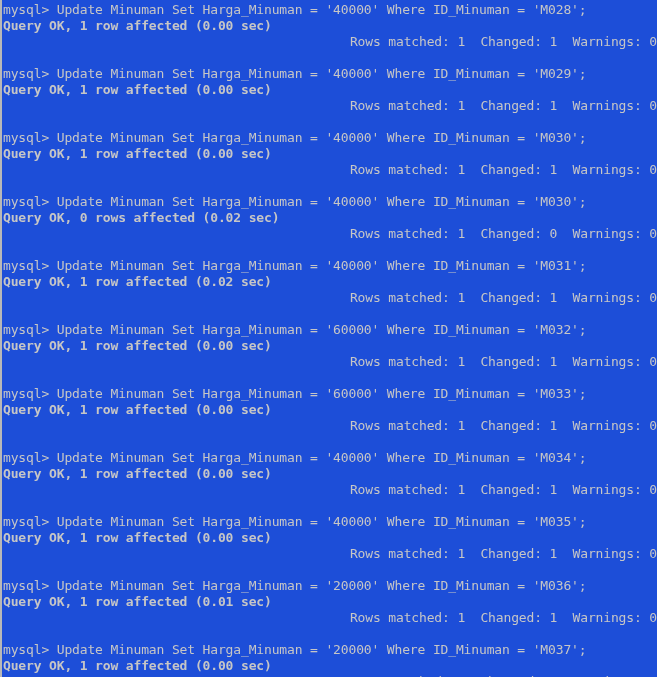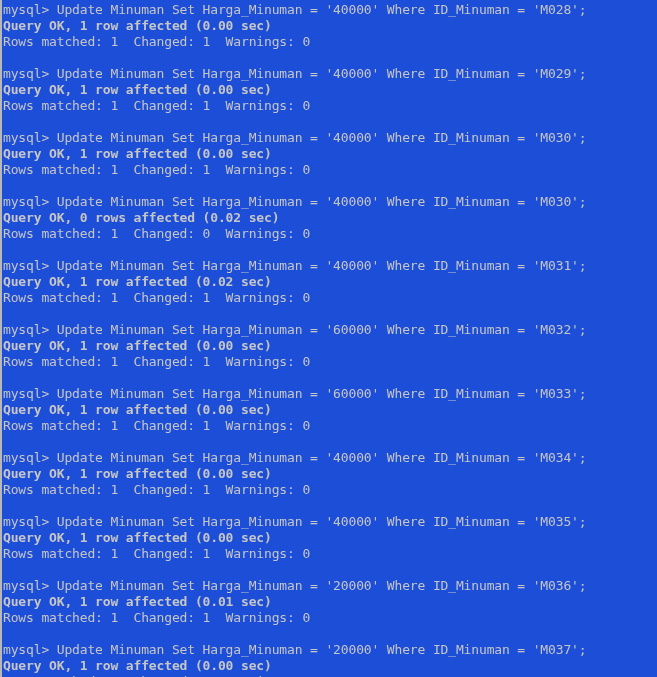--- a/index.html
+++ b/index.html
@@ -54,21 +54,21 @@
     height: 16px;
     line-height: 16px;
     white-space: pre;
     color: #c6c6c6;
   }
 
   .terminal-line.blank { color: transparent; }
 
   .line-prompt   { color: #c6c6c6; }
   .line-status   { color: #c6c6c6; font-weight: bold; }
-  .line-summary  { color: #c6c6c6; }
+  .line-summary  { color: #c6c6c6; text-align: right; }
 </style>
 </head>
 <body>
 
 <div id="terminal-window">
 
   <div id="window-left-edge"></div>
 
   <div id="terminal-screen"><div class="terminal-block"><span class="terminal-line line-prompt">mysql&gt; Update Minuman Set Harga_Minuman = '40000' Where ID_Minuman = 'M028';</span><span class="terminal-line line-status">Query OK, 1 row affected (0.00 sec)</span><span class="terminal-line line-summary">Rows matched: 1  Changed: 1  Warnings: 0</span><span class="terminal-line blank"> </span></div><div class="terminal-block"><span class="terminal-line line-prompt">mysql&gt; Update Minuman Set Harga_Minuman = '40000' Where ID_Minuman = 'M029';</span><span class="terminal-line line-status">Query OK, 1 row affected (0.00 sec)</span><span class="terminal-line line-summary">Rows matched: 1  Changed: 1  Warnings: 0</span><span class="terminal-line blank"> </span></div><div class="terminal-block"><span class="terminal-line line-prompt">mysql&gt; Update Minuman Set Harga_Minuman = '40000' Where ID_Minuman = 'M030';</span><span class="terminal-line line-status">Query OK, 1 row affected (0.00 sec)</span><span class="terminal-line line-summary">Rows matched: 1  Changed: 1  Warnings: 0</span><span class="terminal-line blank"> </span></div><div class="terminal-block"><span class="terminal-line line-prompt">mysql&gt; Update Minuman Set Harga_Minuman = '40000' Where ID_Minuman = 'M030';</span><span class="terminal-line line-status">Query OK, 0 rows affected (0.02 sec)</span><span class="terminal-line line-summary">Rows matched: 1  Changed: 0  Warnings: 0</span><span class="terminal-line blank"> </span></div><div class="terminal-block"><span class="terminal-line line-prompt">mysql&gt; Update Minuman Set Harga_Minuman = '40000' Where ID_Minuman = 'M031';</span><span class="terminal-line line-status">Query OK, 1 row affected (0.02 sec)</span><span class="terminal-line line-summary">Rows matched: 1  Changed: 1  Warnings: 0</span><span class="terminal-line blank"> </span></div><div class="terminal-block"><span class="terminal-line line-prompt">mysql&gt; Update Minuman Set Harga_Minuman = '60000' Where ID_Minuman = 'M032';</span><span class="terminal-line line-status">Query OK, 1 row affected (0.00 sec)</span><span class="terminal-line line-summary">Rows matched: 1  Changed: 1  Warnings: 0</span><span class="terminal-line blank"> </span></div><div class="terminal-block"><span class="terminal-line line-prompt">mysql&gt; Update Minuman Set Harga_Minuman = '60000' Where ID_Minuman = 'M033';</span><span class="terminal-line line-status">Query OK, 1 row affected (0.00 sec)</span><span class="terminal-line line-summary">Rows matched: 1  Changed: 1  Warnings: 0</span><span class="terminal-line blank"> </span></div><div class="terminal-block"><span class="terminal-line line-prompt">mysql&gt; Update Minuman Set Harga_Minuman = '40000' Where ID_Minuman = 'M034';</span><span class="terminal-line line-status">Query OK, 1 row affected (0.00 sec)</span><span class="terminal-line line-summary">Rows matched: 1  Changed: 1  Warnings: 0</span><span class="terminal-line blank"> </span></div><div class="terminal-block"><span class="terminal-line line-prompt">mysql&gt; Update Minuman Set Harga_Minuman = '40000' Where ID_Minuman = 'M035';</span><span class="terminal-line line-status">Query OK, 1 row affected (0.00 sec)</span><span class="terminal-line line-summary">Rows matched: 1  Changed: 1  Warnings: 0</span><span class="terminal-line blank"> </span></div><div class="terminal-block"><span class="terminal-line line-prompt">mysql&gt; Update Minuman Set Harga_Minuman = '20000' Where ID_Minuman = 'M036';</span><span class="terminal-line line-status">Query OK, 1 row affected (0.01 sec)</span><span class="terminal-line line-summary">Rows matched: 1  Changed: 1  Warnings: 0</span><span class="terminal-line blank"> </span></div><div class="terminal-block"><span class="terminal-line line-prompt">mysql&gt; Update Minuman Set Harga_Minuman = '20000' Where ID_Minuman = 'M037';</span><span class="terminal-line line-status">Query OK, 1 row affected (0.00 sec)</span><span class="terminal-line line-summary">Rows matched: 1  Changed: 1  Warnings: 0</span></div></div>
 

